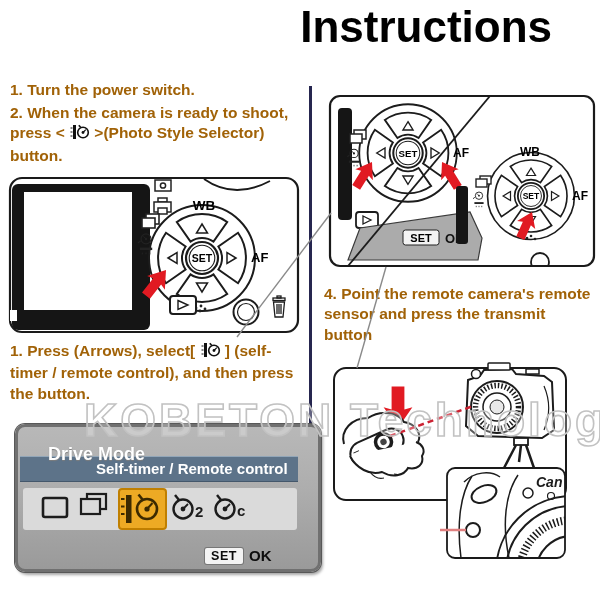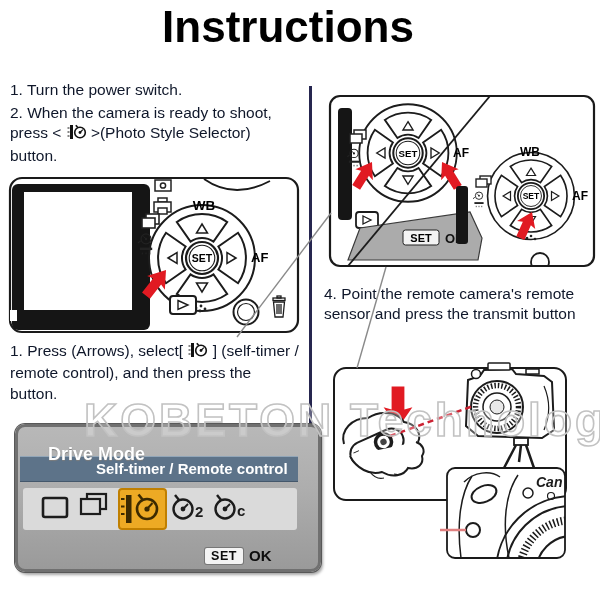--- a/index.html
+++ b/index.html
@@ -1,22 +1,22 @@
 <!DOCTYPE html>
 <html><head>
 <meta charset="utf-8">
 <style>
   html,body{margin:0;padding:0;}
   body{width:600px;height:600px;position:relative;background:#fff;overflow:hidden;
        font-family:"Liberation Sans",sans-serif;color:#000;}
   svg text{font-family:"Liberation Sans",sans-serif;}
   #root{position:absolute;inset:0;}
-  .title{position:absolute;left:12px;top:2px;width:552px;text-align:center;
+  .title{position:absolute;left:0;top:2px;width:552px;text-align:right;
          font-size:44px;font-weight:bold;letter-spacing:0;}
-  .step{position:absolute;font-size:15.5px;font-weight:normal;line-height:1.32;color:#0f172a;}
+  .step{position:absolute;font-size:15.5px;font-weight:bold;line-height:1.32;color:#a16207;}
   #s1{left:10px;top:80px;width:292px;}
   #s2{left:10px;top:103px;width:292px;}
   #s3{left:10px;top:341px;width:292px;}
   #s4{left:324px;top:284px;width:272px;}
   .mini{display:inline-block;vertical-align:-2px;}
   .divider{position:absolute;left:309px;top:86px;width:3px;height:472px;background:#26264f;z-index:2;}
   .panel-svg{position:absolute;z-index:3;}
   #leftsvg{left:8px;top:172px;}
   #rightsvg{left:328px;top:92px;}
   #remotesvg{left:330px;top:360px;}

